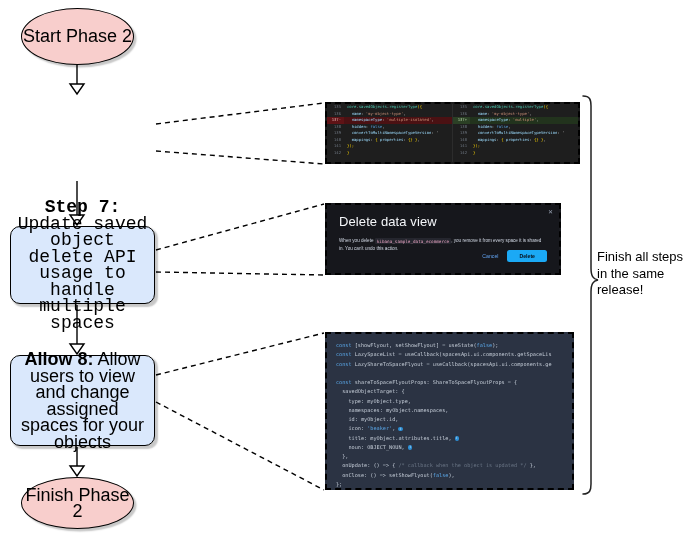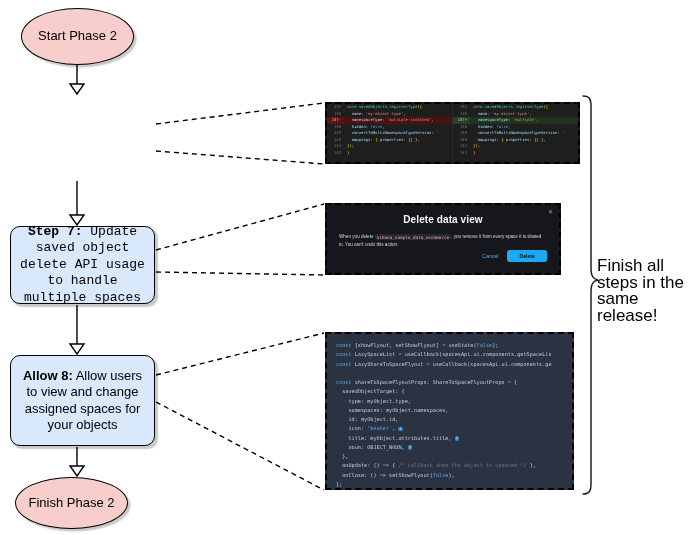--- a/index.html
+++ b/index.html
@@ -16,21 +16,21 @@
 
   svg.flow { position: absolute; left: 0; top: 0; width: 691px; height: 535px; }
 
   
   .node {
     position: absolute;
     box-sizing: border-box;
     display: flex; align-items: center; justify-content: center;
     text-align: center;
     color: #000;
-    font-size: 13px;
+    font-size: 18px;
     line-height: 16.5px;
     z-index: 3;
   }
   .terminator {
     border: 1.6px solid #000;
     border-radius: 50%;
     background: #f8cecc;
     box-shadow: 2.5px 2.5px 1.5px rgba(0,0,0,0.22);
   }
   .process {
@@ -40,28 +40,28 @@
     box-shadow: 2.5px 2.5px 1.5px rgba(0,0,0,0.22);
     padding: 2px 5px;
   }
   .node .txt { display: block; width: 100%; }
   .node b { font-weight: bold; }
 
   #node-start   { left: 21px;  top: 8px;   width: 113px; height: 57px; }
   #node-step6   { left: 10px;  top: 95px;  width: 145px; height: 85px; }
   #node-step7   { left: 10px;  top: 226px; width: 145px; height: 78px; font-family: Liberation Mono, monospace; }
   #node-step8   { left: 10px;  top: 355px; width: 145px; height: 91px; }
-  #node-finish  { left: 15px;  top: 477px; width: 113px; height: 52px; }
+  #node-finish  { left: 21px;  top: 477px; width: 113px; height: 52px; }
 
   
   #brace-note {
     position: absolute;
-    left: 597px; top: 258px;
+    left: 597px; top: 249px;
     width: 92px;
-    font-size: 17px; line-height: 16.5px;
+    font-size: 13px; line-height: 16.5px;
     color: #000;
     z-index: 3;
   }
 
   
   .callout {
     position: absolute;
     box-sizing: border-box;
     border: 2.4px dashed #000;
     overflow: hidden;
@@ -85,21 +85,21 @@
   .dline.add .gut { background:#2b4025; color:#b7d6a8; }
   .pr  { color: #9cdcfe; }
   .st  { color: #ce9178; }
   .bl  { color: #569cd6; }
   .br  { color: #ffd700; }
   .obj { color: #4ec9b0; }
 
   
   #callout-modal { left: 325px; top: 203px; width: 236px; height: 72px; background: #1a1b20; }
   .modal-inner { width: 100%; height: 100%; background: #16171c; position: relative; box-sizing: border-box; padding: 9px 12px 0 12px; }
-  .modal-title { color: #f5f7fa; font-size: 10px; font-weight: bold; letter-spacing: .1px; text-align: center; }
+  .modal-title { color: #f5f7fa; font-size: 13px; font-weight: normal; letter-spacing: .1px; }
   .modal-close { position: absolute; right: 6px; top: 4px; color: #98a2b3; font-size: 6px; line-height: 6px; cursor: pointer; }
   .modal-body { color: #d3dae6; font-size: 4.6px; line-height: 7.6px; margin-top: 8px; }
   .modal-body code { font-family: "DejaVu Sans Mono", monospace; background: #25262e; color: #e7a2c0; padding: 0.5px 2px; border-radius: 1px; font-size: 4.3px; }
   .modal-actions { position: absolute; right: 12px; bottom: 11px; display: flex; align-items: center; gap: 9px; }
   .btn-cancel { color: #61a2f0; font-size: 5.2px; cursor: pointer; }
   .btn-delete { background: #1ba9f5; color: #07101c; font-size: 5.2px; font-weight: bold; padding: 3.2px 12px; border-radius: 2.5px; cursor: pointer; }
 
   
   #callout-react { left: 325px; top: 332px; width: 249px; height: 158px; background: #2b3343; }
   .react-code {

